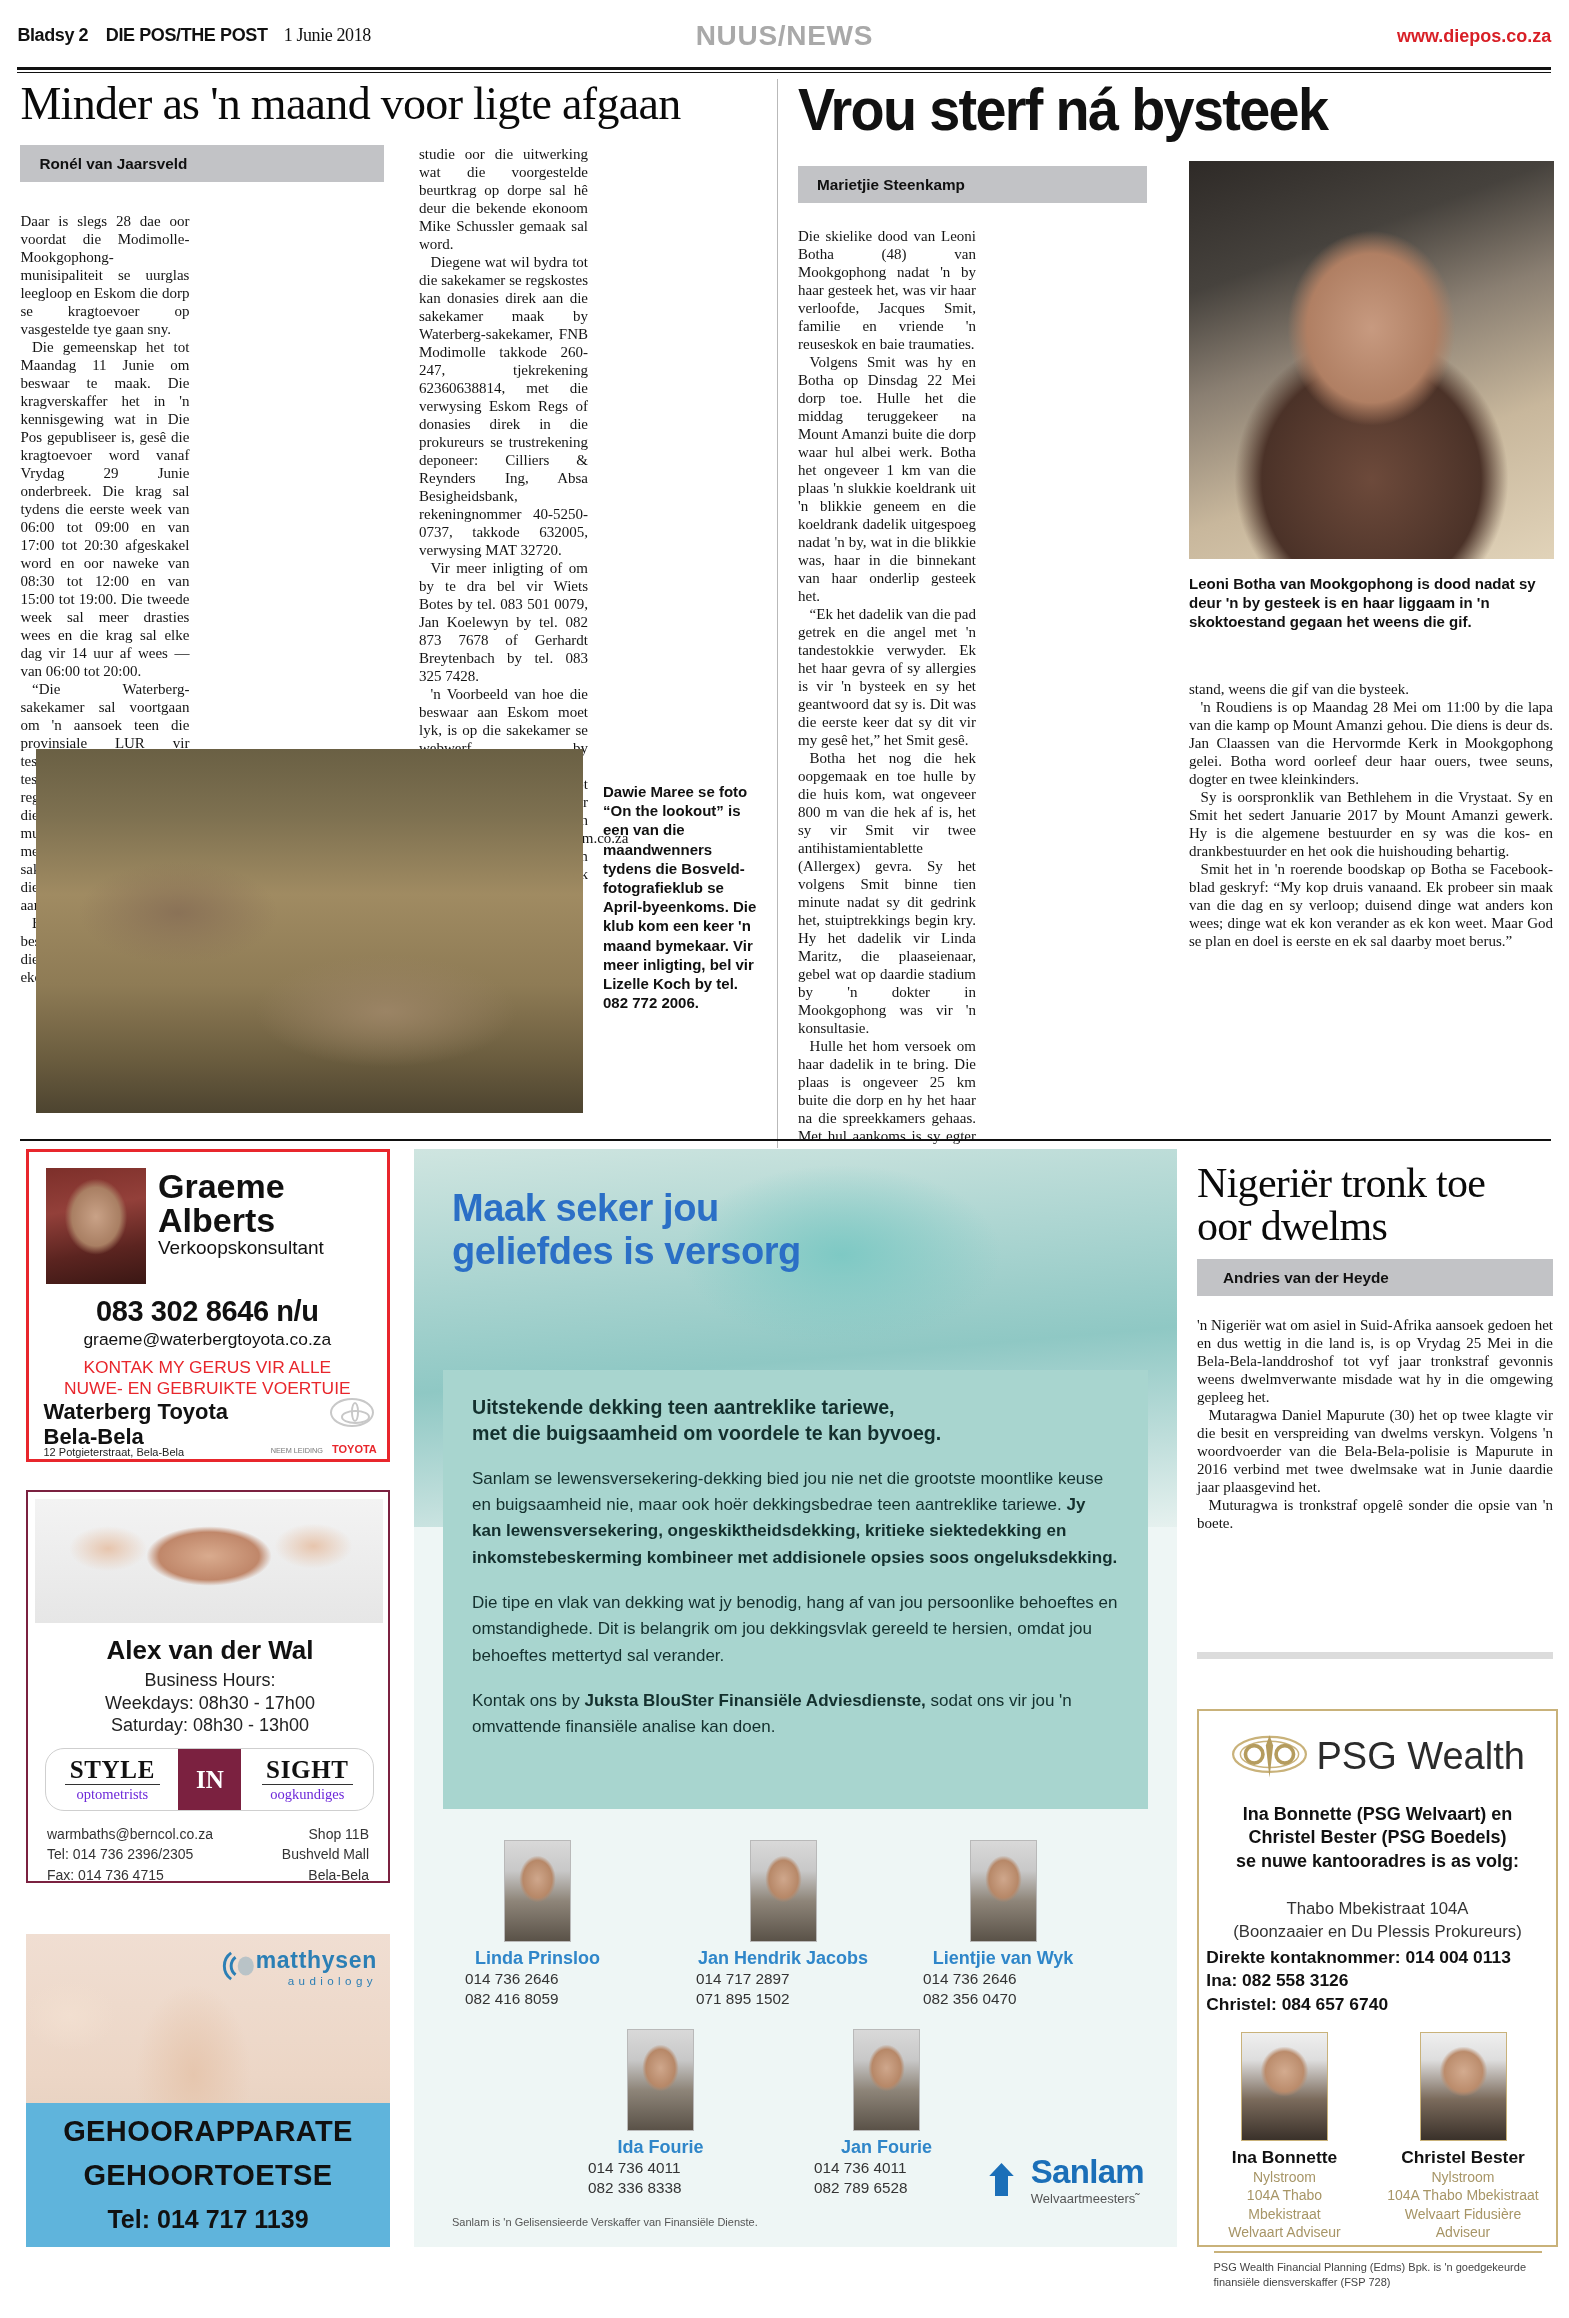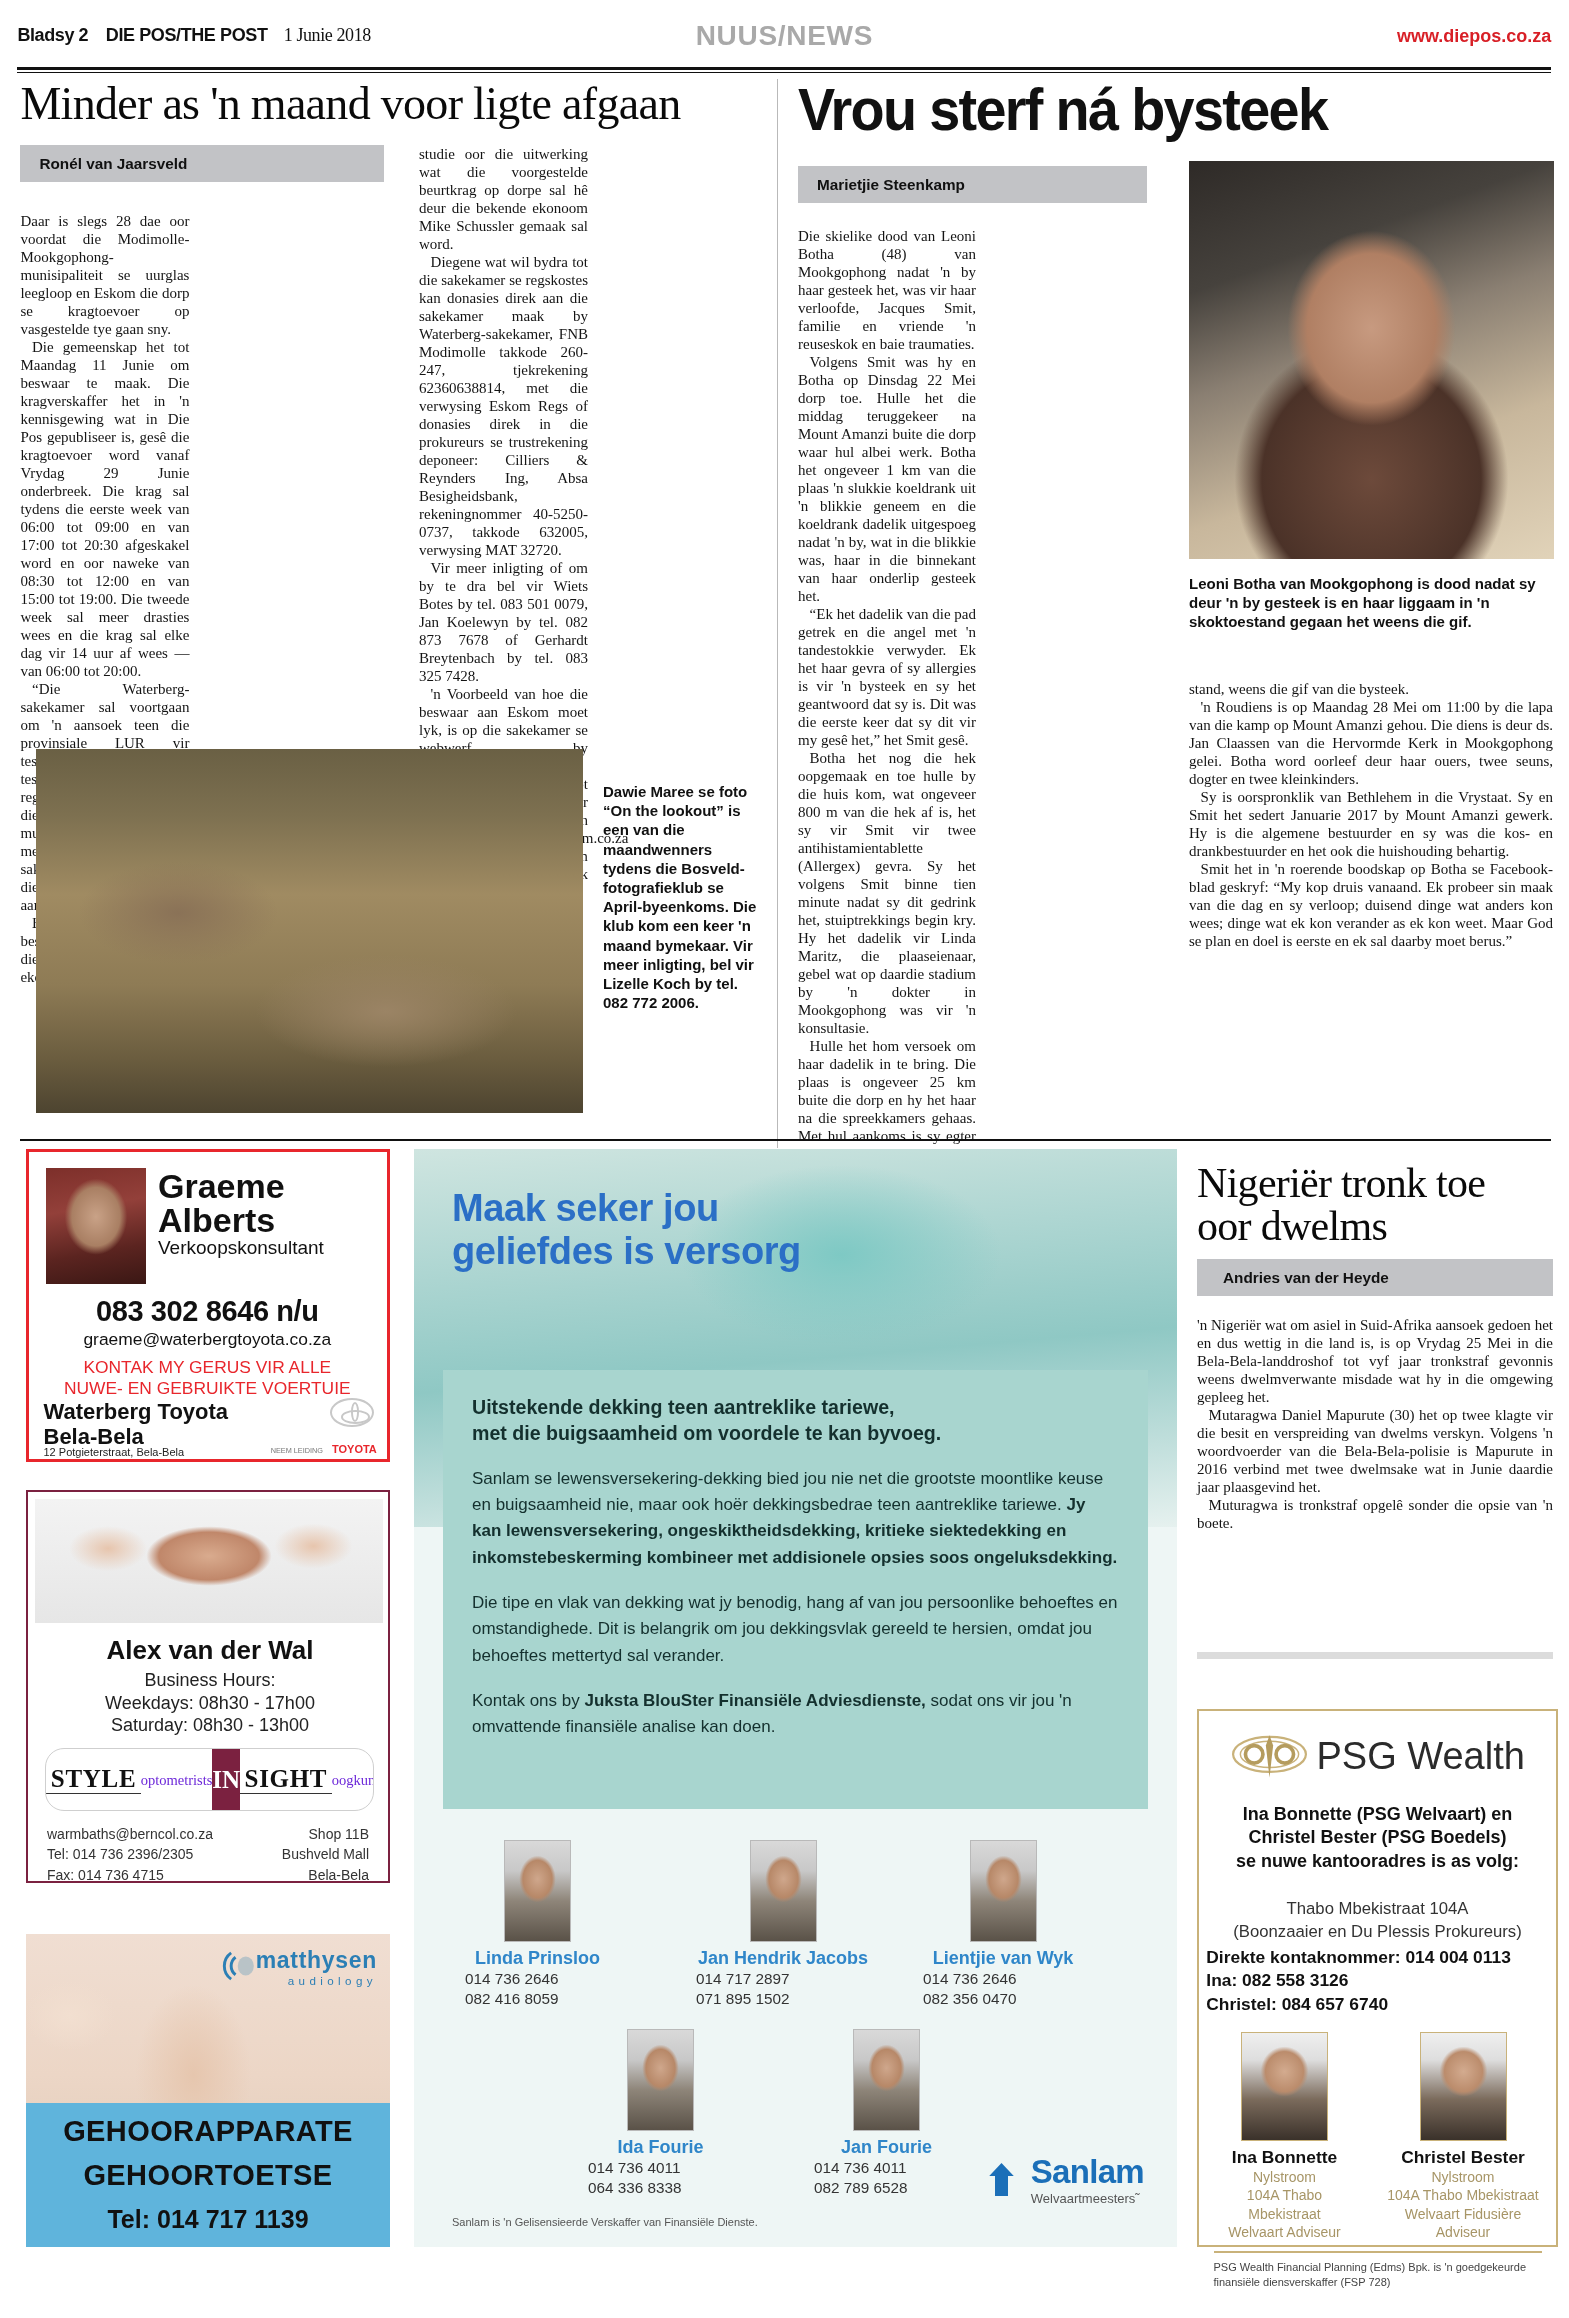--- a/index.html
+++ b/index.html
@@ -134,21 +134,21 @@
                  border:2.9px solid #c8c8c8;border-radius:50%;}
 
   
   .ad-alex { position:absolute; border:2.2px solid #7b2140; background:#fff; }
   .a-name { font-family:"Liberation Sans",sans-serif; font-weight:bold; font-size:26px;
             text-align:center; }
   .a-hours{ font-family:"Liberation Sans",sans-serif; font-size:18px; text-align:center;
             line-height:1.25; color:#222; }
   .si-box { border:1.5px solid #cfcfcf; border-radius:19px; height:63px; position:relative;
             display:flex; align-items:stretch; overflow:hidden; }
-  .si-l, .si-r { flex:1; display:flex; flex-direction:row; justify-content:center;
+  .si-l, .si-r { flex:1; display:flex; flex-direction:column; justify-content:center;
                  align-items:center; }
   .si-m { width:63px; background:#7b2140; display:flex; align-items:center;
           justify-content:center; color:#fff;
           font-family:"Liberation Serif",serif; font-weight:bold; font-size:25px; }
   .si-big{ font-family:"Liberation Serif",serif; font-weight:bold; font-size:25px;
            letter-spacing:0.7px; border-bottom:1.5px solid #333; padding:0 4.4px; }
   .si-sm { font-family:"Liberation Serif",serif; font-size:14.5px; color:#6d28d9; margin-top:1.5px;}
   .a-contact { font-family:"Liberation Sans",sans-serif; font-size:14px; line-height:1.45; color:#333;}
 
   
@@ -382,21 +382,21 @@
       <div class="portrait" style="width:67px;height:102px;margin:0 auto;"></div>
       <div class="sl-adv-name" style="margin-top:5.8px;">Lientjie van Wyk</div>
       <div class="sl-adv-num">014 736 2646</div>
       <div class="sl-adv-num">082 356 0470</div>
     </div>
 
     <div style="position:absolute; left:174px; top:880px; width:145px;">
       <div class="portrait" style="width:67px;height:102px;margin:0 auto;"></div>
       <div class="sl-adv-name" style="margin-top:5.8px;">Ida Fourie</div>
       <div class="sl-adv-num">014 736 4011</div>
-      <div class="sl-adv-num">064 336 8338</div>
+      <div class="sl-adv-num">082 336 8338</div>
     </div>
     <div style="position:absolute; left:400px; top:880px; width:145px;">
       <div class="portrait" style="width:67px;height:102px;margin:0 auto;"></div>
       <div class="sl-adv-name" style="margin-top:5.8px;">Jan Fourie</div>
       <div class="sl-adv-num">014 736 4011</div>
       <div class="sl-adv-num">082 789 6528</div>
     </div>
 
     <div style="position:absolute; right:33px; bottom:41px; display:flex; align-items:center; gap:10.2px;">
       <svg width="39" height="39" viewBox="0 0 54 54">

